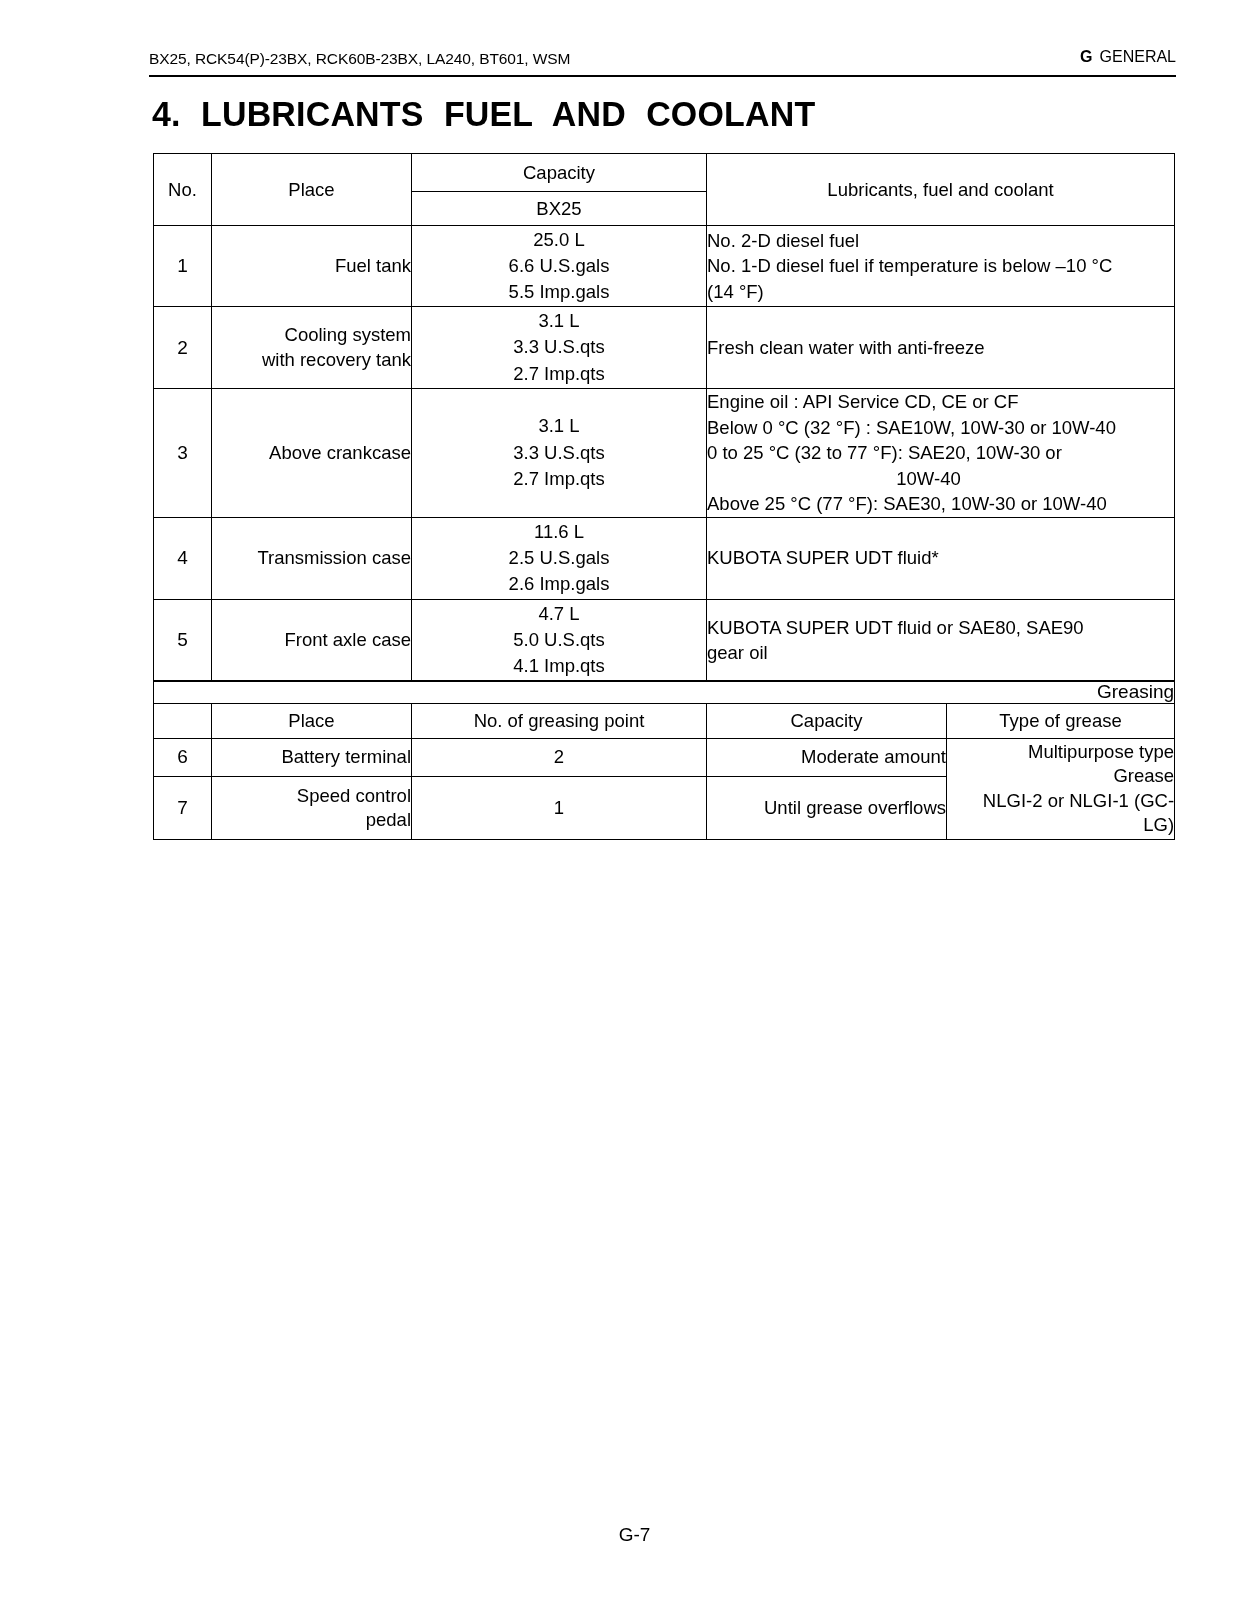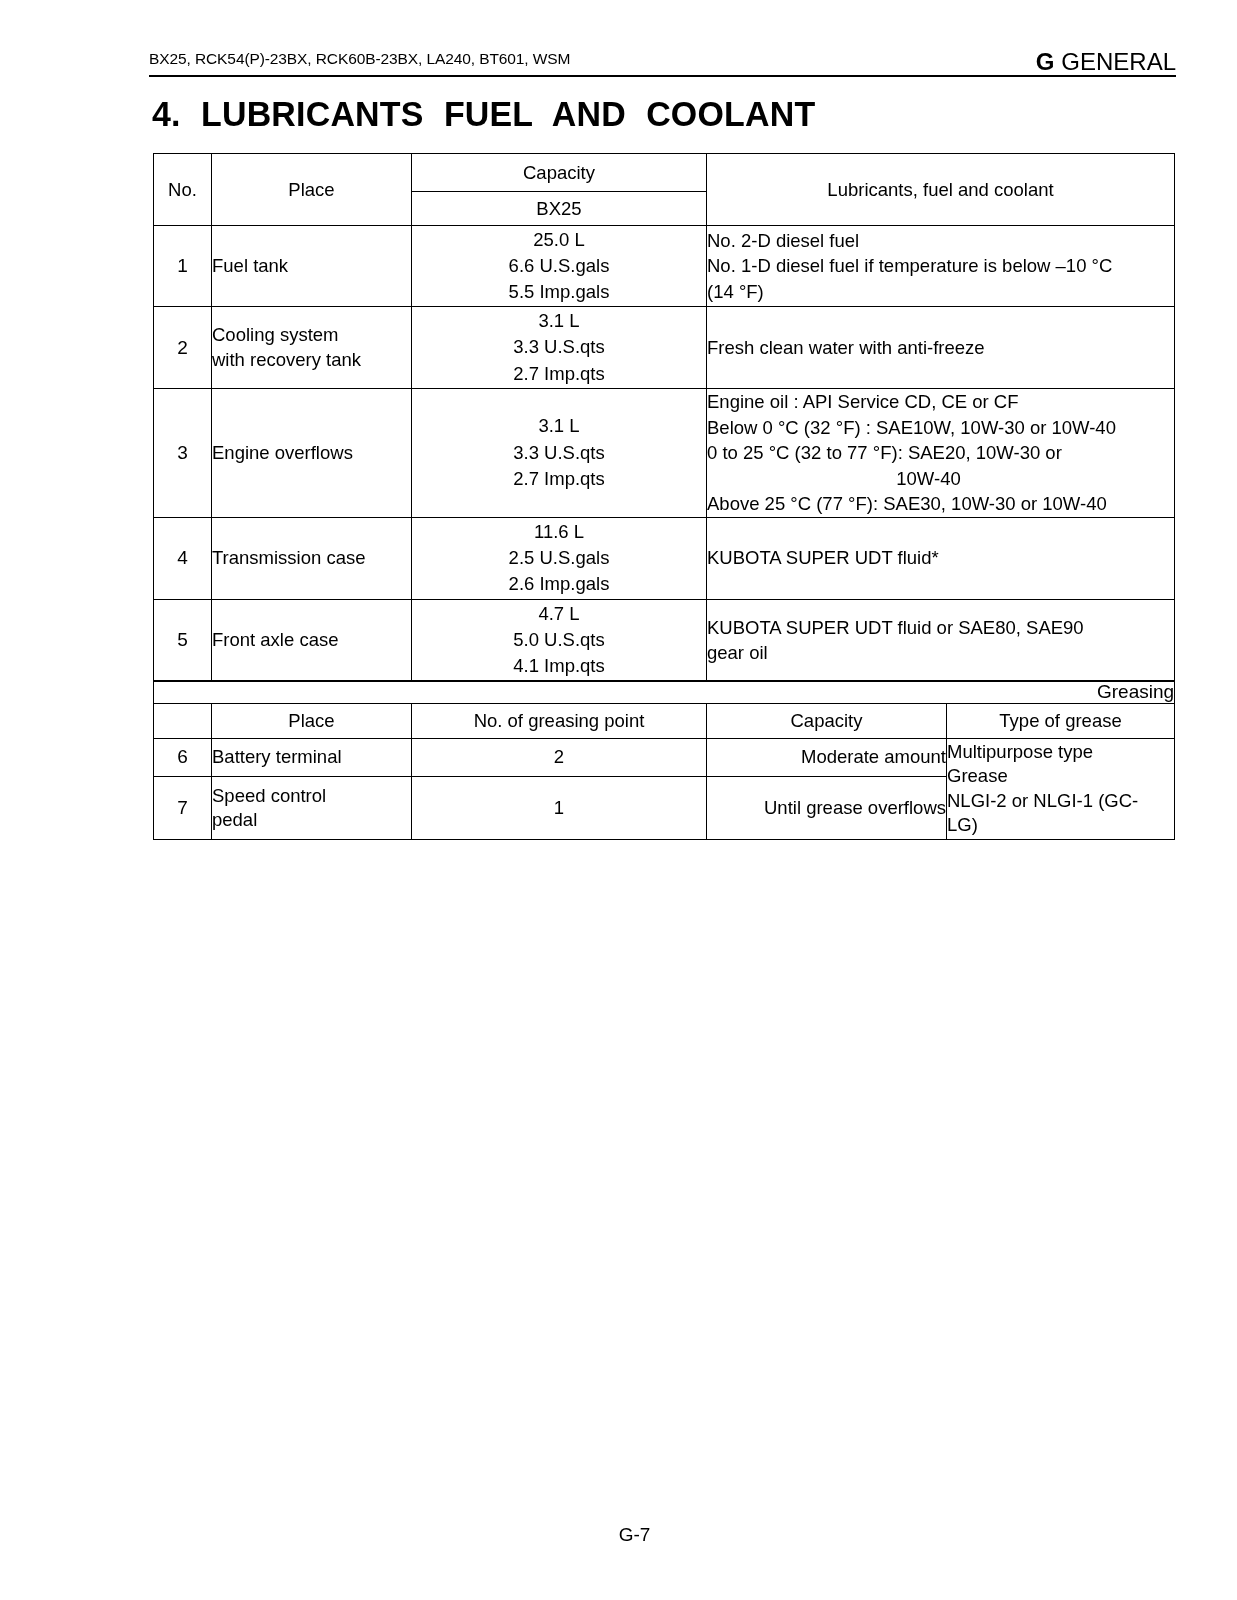--- a/index.html
+++ b/index.html
@@ -37,21 +37,21 @@
     left: 0;
     top: 0;
     font-size: 15.5px;
     letter-spacing: -0.1px;
     white-space: nowrap;
   }
   .rh-right {
     position: absolute;
     right: 0;
     top: -2px;
-    font-size: 24px;
+    font-size: 16px;
     white-space: nowrap;
   }
   .rh-right .sec {
     font-weight: bold;
     margin-right: 7px;
   }
   .rh-rule {
     position: absolute;
     left: 0;
     top: 25px;
@@ -100,21 +100,21 @@
   }
   .cell-pad-l { padding: 4px 0 4px 10px; }
   .cell-center { text-align: center; }
   .cell-left   { text-align: right; }
 
   .num-cell {
     text-align: center;
     font-size: 19px;
   }
 
-  .lines { line-height: 1.40; }
+  .lines { line-height: 1.40; text-align: right; }
   .lines div { white-space: nowrap; }
 
   .cap-lines {
     text-align: center;
     line-height: 1.42;
   }
   .lub-lines {
     text-align: left;
     line-height: 1.38;
     padding: 5px 0 5px 11px;
@@ -223,21 +223,21 @@
             <div>2.7 Imp.qts</div>
           </td>
           <td class="lub-lines lines">
             <div>Fresh clean water with anti-freeze</div>
           </td>
         </tr>
 
         <tr>
           <td class="num-cell" style="height:125px">3</td>
           <td class="place-cell lines">
-            <div>Engine overflows</div>
+            <div>Above crankcase</div>
           </td>
           <td class="cap-lines lines">
             <div>3.1 L</div>
             <div>3.3 U.S.qts</div>
             <div>2.7 Imp.qts</div>
           </td>
           <td class="lub-lines lines">
             <div>Engine oil : API Service CD, CE or CF</div>
             <div>Below 0 °C (32 °F) : SAE10W, 10W-30 or 10W-40</div>
             <div>0 to 25 °C (32 to 77 °F): SAE20, 10W-30 or</div>

